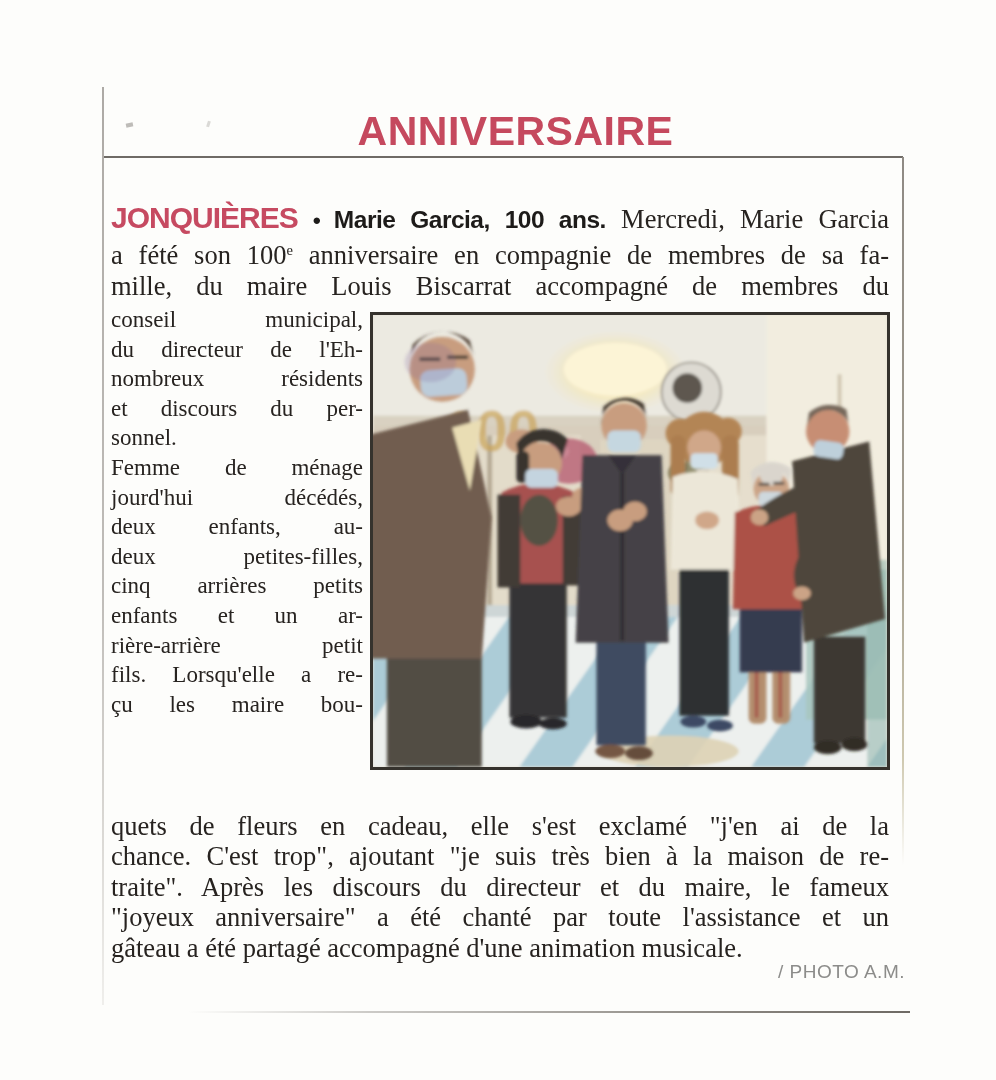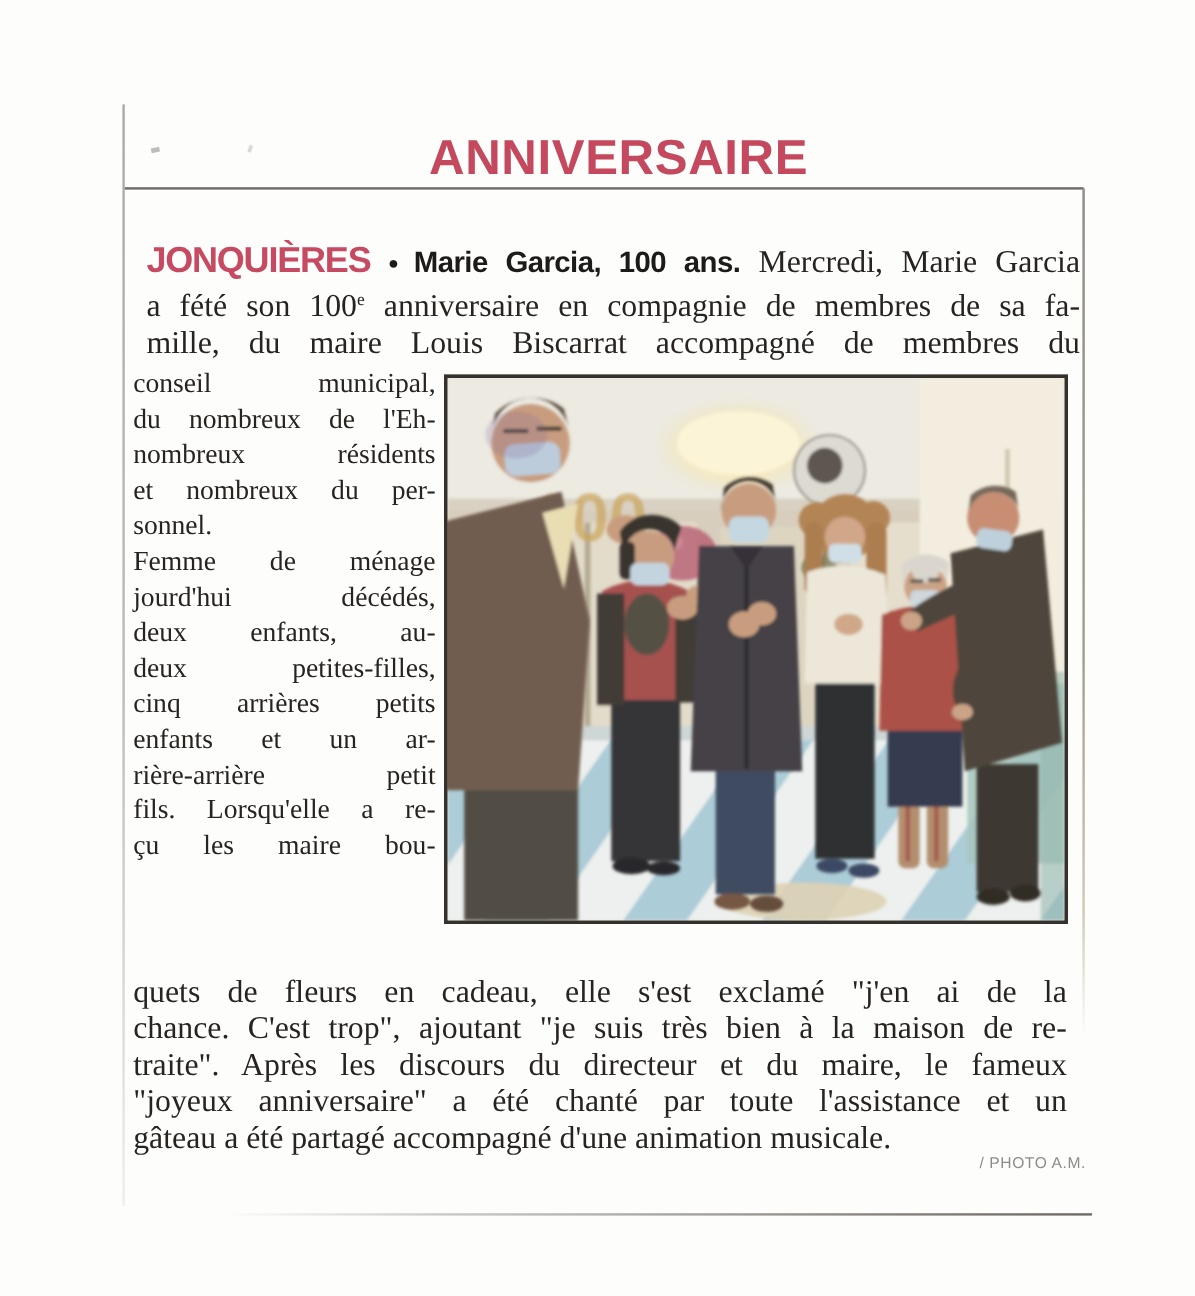--- a/index.html
+++ b/index.html
@@ -39,21 +39,21 @@
     font-family:"Liberation Sans", sans-serif;
     font-weight:700;font-size:41px;line-height:50px;letter-spacing:.5px;
     color:#c5495e;
     margin-left:12px;
   }
 
   
   .line{white-space:nowrap;}
   .jl{text-align:justify;text-align-last:justify;}
   .intro{
-    position:absolute;left:122px;top:202px;width:778px;
+    position:absolute;left:111px;top:202px;width:778px;
     font-size:26.5px;line-height:31px;
   }
   .loc{
     font-family:"Liberation Sans", sans-serif;font-weight:700;
     font-size:30px;color:#c64a61;letter-spacing:-1px;
   }
   .bullet{font-family:"Liberation Sans", sans-serif;font-size:15px;vertical-align:3px;color:#1d1b19;padding:0 4px 0 6px;}
   .lead{
     font-family:"Liberation Sans", sans-serif;font-weight:700;
     font-size:24.5px;color:#1d1b19;letter-spacing:-.5px;
@@ -71,21 +71,21 @@
 
   
   .photo{
     position:absolute;left:370px;top:312px;width:520px;height:458px;
     border:3px solid #35322d;box-sizing:border-box;background:#e7e2d8;
   }
   .photo svg{display:block;width:100%;height:100%;}
   .credit{
     position:absolute;right:91px;top:961px;
     font-family:"Liberation Sans", sans-serif;
-    font-size:13px;letter-spacing:.5px;color:#8c8c8a;
+    font-size:19px;letter-spacing:.5px;color:#8c8c8a;
   }
 </style>
 </head>
 <body>
 
 <div class="page">
 
   <div class="rule-left"></div>
   <div class="speck speck1"></div>
   <div class="speck speck2"></div>
@@ -95,23 +95,23 @@
   <div class="rule-right"></div>
 
   <div class="intro">
     <div class="line jl"><span class="loc">JONQUIÈRES</span><span class="bullet">●</span><span class="lead">Marie Garcia, 100 ans.</span> <span>Mercredi, Marie Garcia</span></div>
     <div class="line jl"><span>a fété son 100</span><sup class="e">e</sup> <span>anniversaire en compagnie de membres de sa fa-</span></div>
     <div class="line jl">mille, du maire Louis Biscarrat accompagné de membres du</div>
   </div>
 
   <div class="leftcol">
     <div class="line jl">conseil municipal,</div>
-    <div class="line jl">du nombreux de l'Eh-</div>
+    <div class="line jl">du directeur de l'Eh-</div>
     <div class="line jl">nombreux résidents</div>
-    <div class="line jl">et nombreux du per-</div>
+    <div class="line jl">et discours du per-</div>
     <div class="line">sonnel.</div>
     <div class="line jl">Femme de ménage</div>
     <div class="line jl">jourd'hui décédés,</div>
     <div class="line jl">deux enfants, au-</div>
     <div class="line jl">deux petites-filles,</div>
     <div class="line jl">cinq arrières petits</div>
     <div class="line jl">enfants et un ar-</div>
     <div class="line jl">rière-arrière petit</div>
     <div class="line jl">fils. Lorsqu'elle a re-</div>
     <div class="line jl">çu les maire bou-</div>

